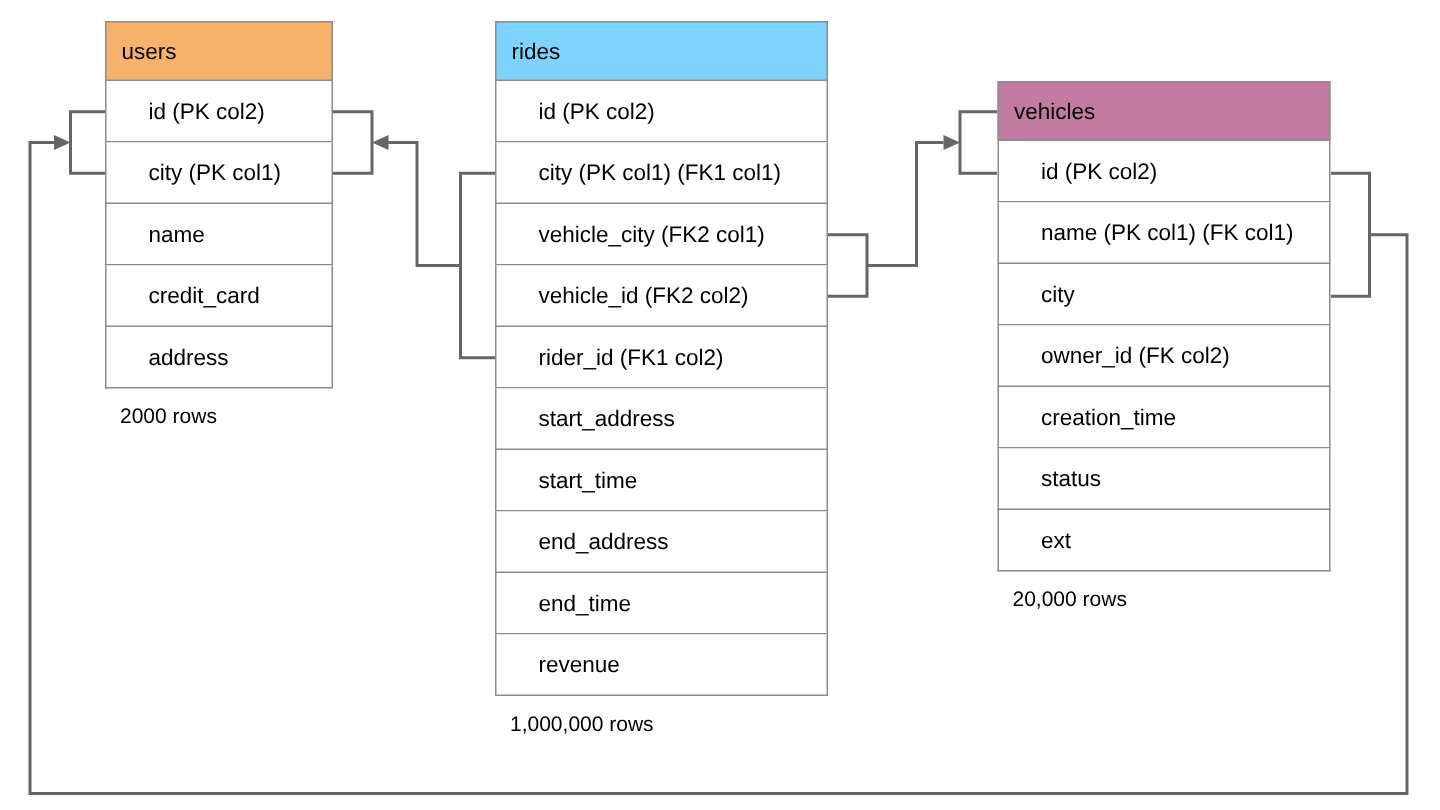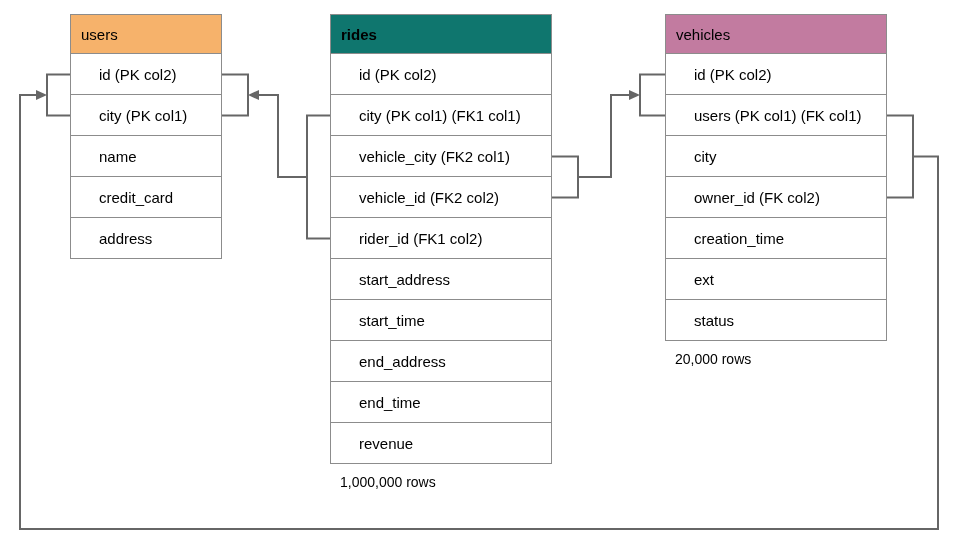--- a/index.html
+++ b/index.html
@@ -10,21 +10,21 @@
     font-family:"Liberation Sans", sans-serif;
     color:#000000;
     overflow:hidden;
   }
   .connector-layer{position:absolute;left:0;top:0;width:960px;height:540px;}
   .conn{fill:none;stroke:var(--line-color,#666666);stroke-width:2;}
   .arrowhead{fill:var(--line-color,#666666);stroke:none;}
   .db-table{position:absolute;top:14px;background:#ffffff;}
   .t-users{left:70px;width:152px;}
   .t-rides{left:330px;width:222px;}
-  .t-vehicles{left:665px;width:222px;}
+  .t-vehicles{left:665px;width:222px;margin-top:40px;}
   .thead{
     box-sizing:border-box;height:40px;
     border:1px solid var(--border-color,#8c8c8c);
     display:flex;align-items:center;
     padding:0 10px;font-size:15px;
   }
   .trow{
     box-sizing:border-box;height:41px;
     border:1px solid var(--border-color,#8c8c8c);border-top:none;
     display:flex;align-items:center;
@@ -60,46 +60,47 @@
 
   <div class="db-table t-users">
     <div class="thead" style="background-color: rgb(246, 178, 107);">users</div>
     <div class="tbody">
         <div class="trow">id (PK col2)</div>
         <div class="trow">city (PK col1)</div>
         <div class="trow">name</div>
         <div class="trow">credit_card</div>
         <div class="trow">address</div>
       </div>
+    <div class="rowcount">2000 rows</div>
   </div>
 
   <div class="db-table t-rides">
-    <div class="thead" style="background-color: #0f766e; font-weight: bold;">rides</div>
+    <div class="thead" style="background-color: #7dd3fc;">rides</div>
     <div class="tbody">
         <div class="trow">id (PK col2)</div>
         <div class="trow">city (PK col1) (FK1 col1)</div>
         <div class="trow">vehicle_city (FK2 col1)</div>
         <div class="trow">vehicle_id (FK2 col2)</div>
         <div class="trow">rider_id (FK1 col2)</div>
         <div class="trow">start_address</div>
         <div class="trow">start_time</div>
         <div class="trow">end_address</div>
         <div class="trow">end_time</div>
         <div class="trow">revenue</div>
       </div>
     <div class="rowcount">1,000,000 rows</div>
   </div>
 
   <div class="db-table t-vehicles">
     <div class="thead" style="background-color: rgb(194, 123, 160);">vehicles</div>
     <div class="tbody">
         <div class="trow">id (PK col2)</div>
-        <div class="trow">users (PK col1) (FK col1)</div>
+        <div class="trow">name (PK col1) (FK col1)</div>
         <div class="trow">city</div>
         <div class="trow">owner_id (FK col2)</div>
         <div class="trow">creation_time</div>
+        <div class="trow">status</div>
         <div class="trow">ext</div>
-        <div class="trow">status</div>
       </div>
     <div class="rowcount">20,000 rows</div>
   </div>
 
 </div>
 
 </body></html>

